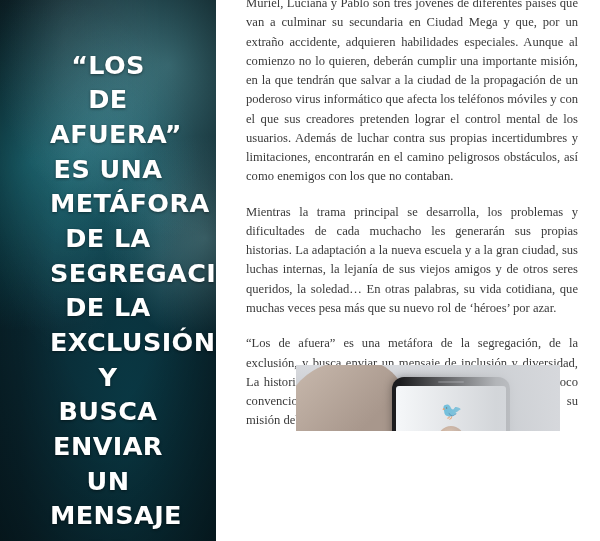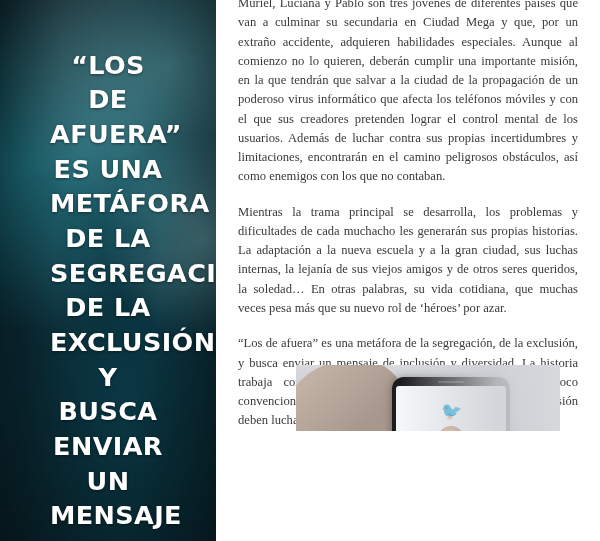--- a/index.html
+++ b/index.html
@@ -70,21 +70,21 @@
     text-transform: uppercase;
     text-shadow: 0 1px 3px rgba(0,0,0,0.45);
     white-space: pre-wrap;
   }
 
   
   .body-col {
     position: relative;
     flex: 1 1 auto;
     height: 447px;
-    padding: 0 22px 0 22px;
+    padding: 0 22px 0 30px;
     box-sizing: border-box;
     overflow: hidden;
   }
   .body-col p {
     margin: 0 0 16px 0;
     color: #3a3a3a;
     font-family: "Liberation Serif", serif;
     font-size: 12.6px;
     line-height: 1.53;
     text-align: justify;

